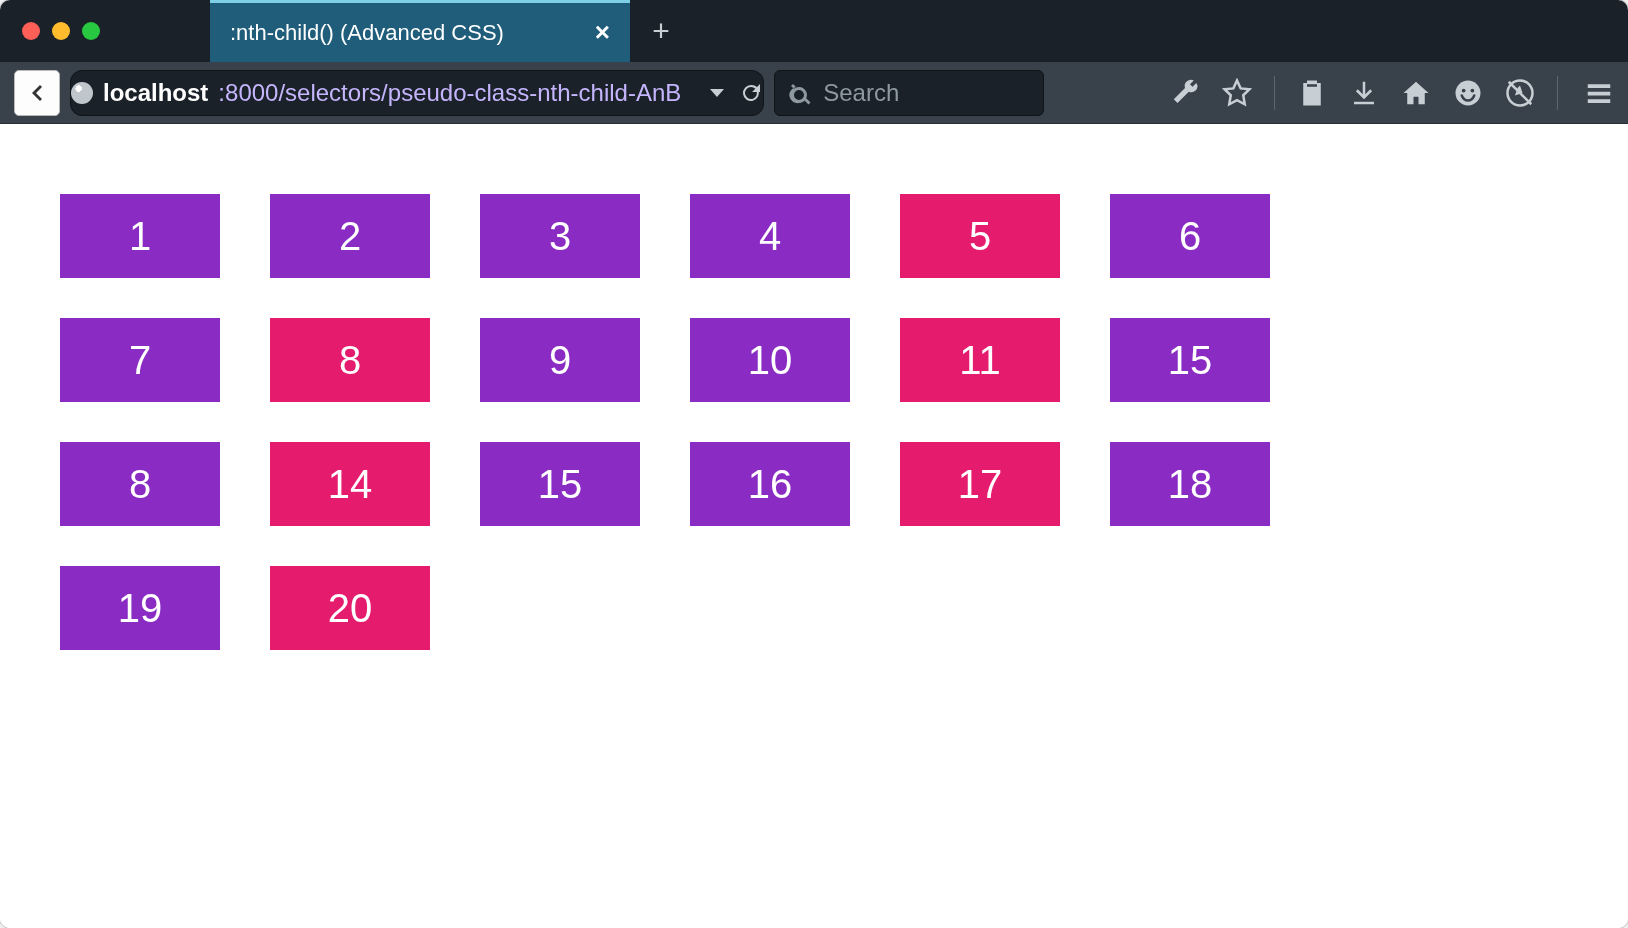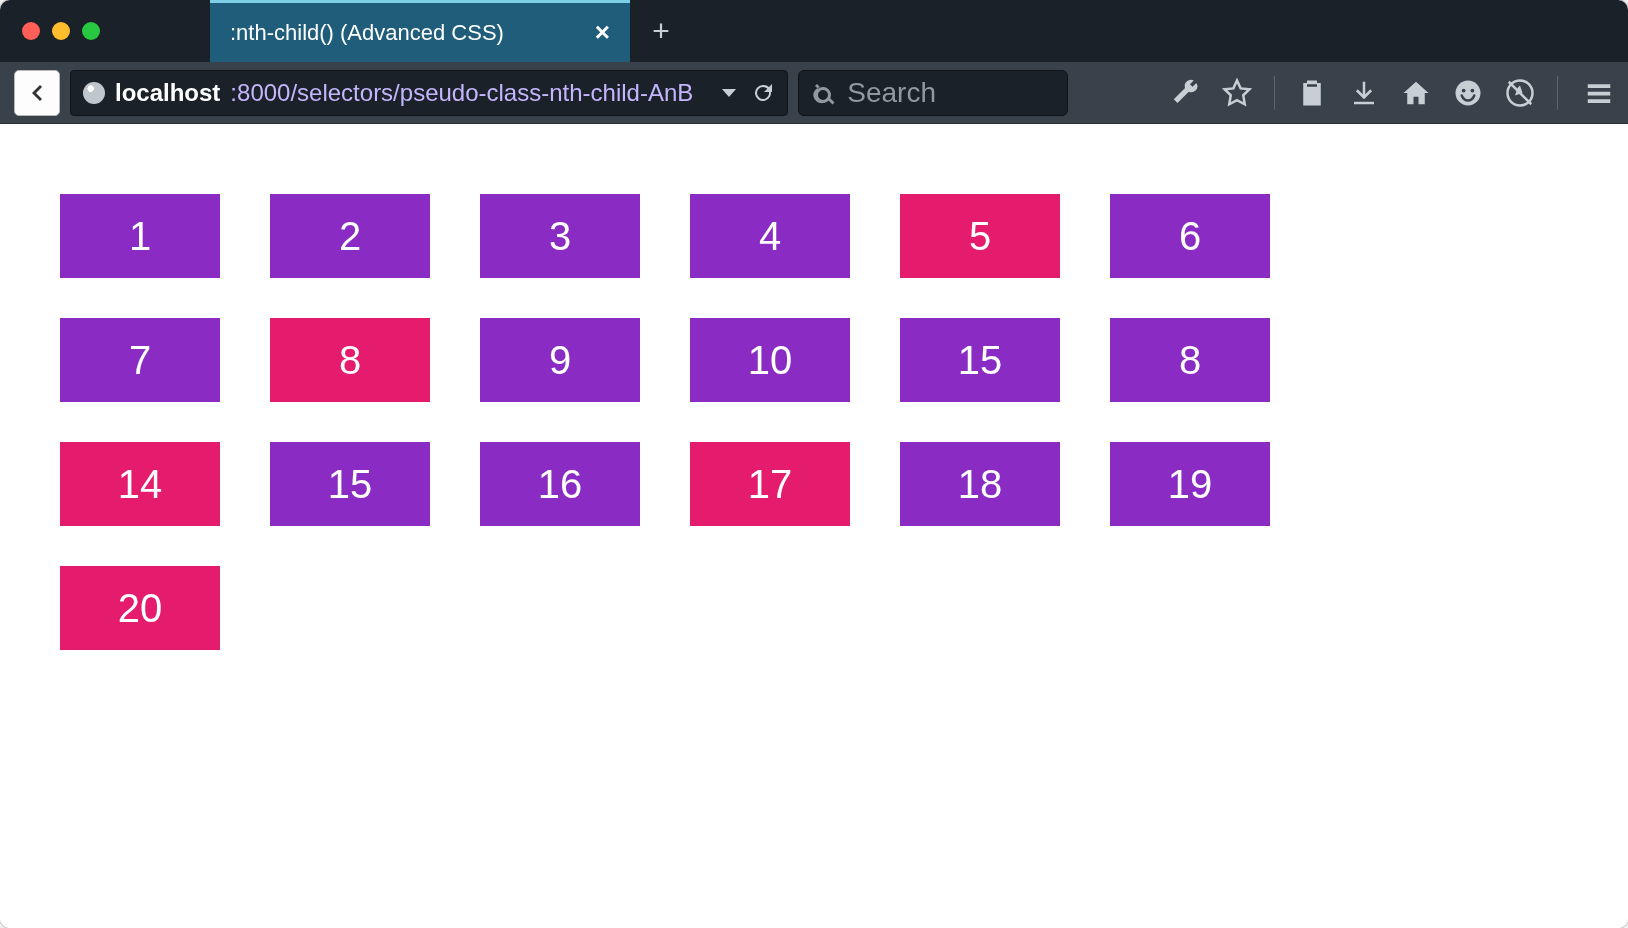--- a/index.html
+++ b/index.html
@@ -39,34 +39,34 @@
   }
   .navbtn {
     width: 46px; height: 46px; background: #fdfdfd; border: 1px solid #b9b9b9;
     border-radius: 5px; display: flex; align-items: center; justify-content: center;
     color: #333; cursor: pointer;
   }
   .ico { width: 24px; height: 24px; fill: currentColor; display: block; }
   .ico-lg { width: 30px; height: 30px; fill: currentColor; }
 
   .urlbar {
-    flex: 0 0 680px; height: 46px; background: #1a2128; border-radius: 4px;
-    display: flex; align-items: center; padding: 0 12px; gap: 10px; color: #c7ced4;
+    flex: 0 0 680px; height: 46px; background: #1a2128; border-radius: 12px;
+    display: flex; align-items: center; padding: 0 0; gap: 10px; color: #c7ced4;
     border: 1px solid #0f1418;
   }
   .globe { width: 22px; height: 22px; border-radius: 50%; background: radial-gradient(circle at 35% 30%, #fff 0 15%, #bfc7cc 16% 100%); flex-shrink: 0; }
   .url-host { color: #fff; font-size: 24px; font-weight: 600; }
   .url-path { color: #c4b5fd; font-size: 24px; white-space: nowrap; overflow: hidden; }
   .url-spacer { flex: 1; min-width: 4px; }
   .urlbar .drop, .urlbar .reload { color: #c7ced4; cursor: pointer; display:flex; }
 
   .searchbar {
     flex: 0 0 270px; height: 46px; background: #1a2128; border-radius: 6px;
     display: flex; align-items: center; padding: 0 14px; gap: 10px; color: #8f99a2;
-    border: 1px solid #0f1418; font-size: 28px;
+    border: 1px solid #0f1418; font-size: 24px;
   }
 
   .tool-icons { margin-left: auto; display: flex; align-items: center; gap: 22px; }
   .tool-icons .sep { width: 1px; height: 34px; background: #5b6670; }
   .tbicon { color: #c7ced4; cursor: pointer; display:flex; }
   .hamburger { margin-left: 4px; }
 
   
   .viewport { flex: 1; background: #fff; padding: 70px 60px; overflow: auto; }
   .grid { display: flex; flex-wrap: wrap; gap: 40px 50px; max-width: 1400px; }
@@ -187,20 +187,21 @@
         <div class="cell c-purple">1</div>
         <div class="cell c-purple">2</div>
         <div class="cell c-purple">3</div>
         <div class="cell c-purple">4</div>
         <div class="cell c-pink">5</div>
         <div class="cell c-purple">6</div>
         <div class="cell c-purple">7</div>
         <div class="cell c-pink">8</div>
         <div class="cell c-purple">9</div>
         <div class="cell c-purple">10</div>
+        <div class="cell c-pink">11</div>
         <div class="cell c-purple">15</div>
         <div class="cell c-purple">8</div>
         <div class="cell c-pink">14</div>
         <div class="cell c-purple">15</div>
         <div class="cell c-purple">16</div>
         <div class="cell c-pink">17</div>
         <div class="cell c-purple">18</div>
         <div class="cell c-purple">19</div>
         <div class="cell c-pink">20</div>
       </div>

